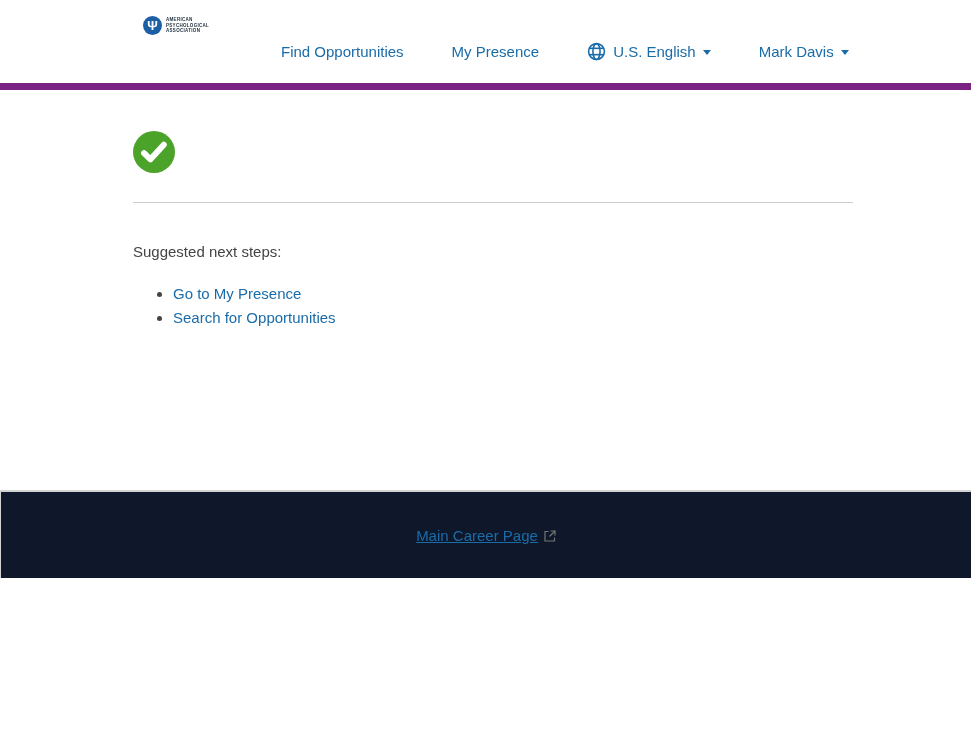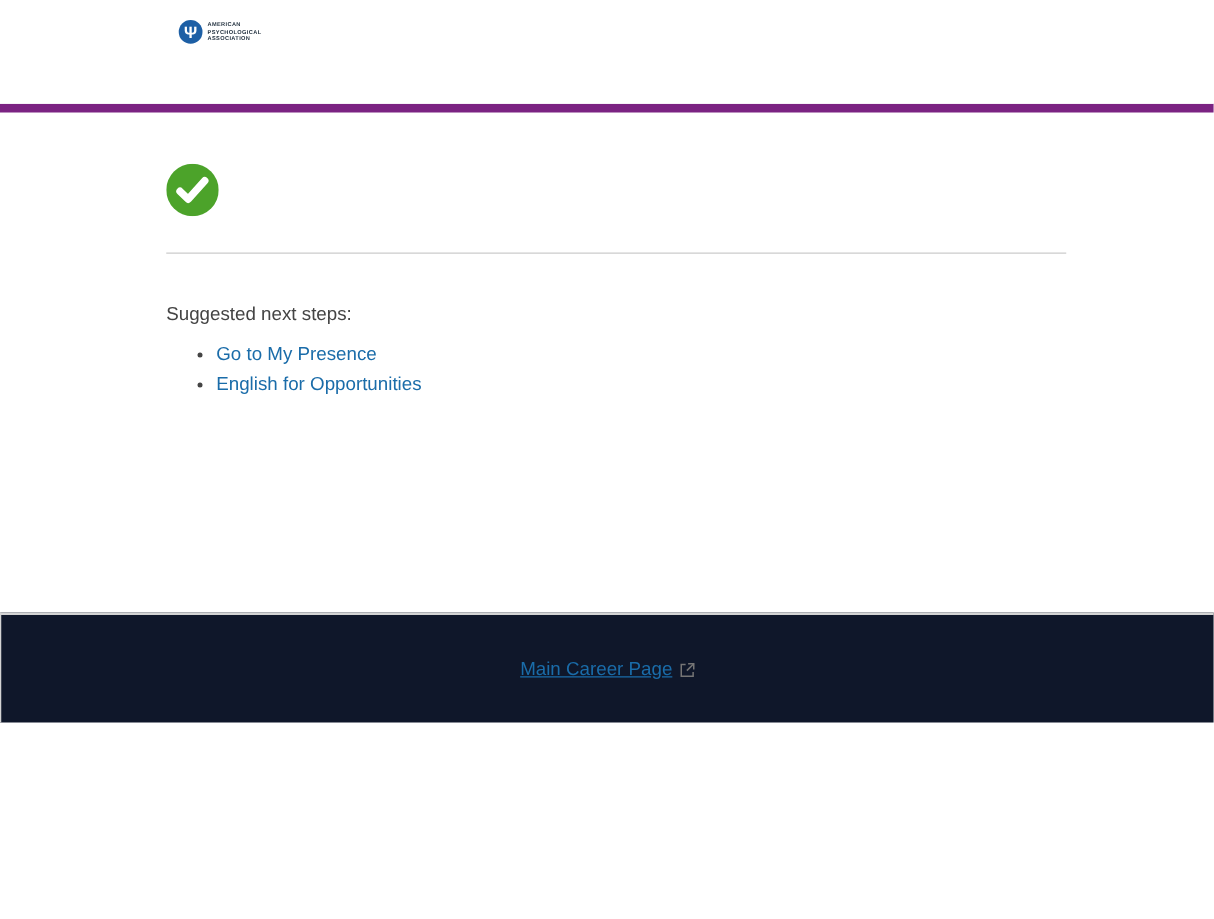--- a/index.html
+++ b/index.html
@@ -111,21 +111,21 @@
     border: none;
     border-top: 1px solid #cccccc;
     margin-top: 29px;
   }
   .steps-label {
     margin-top: 40px;
     font-size: 15px;
     color: #444444;
   }
   .steps-list {
-    margin-top: 15px;
+    margin-top: 25px;
     padding-left: 40px;
     color: #444444;
   }
   .steps-list li {
     font-size: 15px;
     margin-bottom: 7px;
   }
   .steps-list a {
     color: #1a6ca9;
     text-decoration: none;
@@ -162,20 +162,40 @@
 <div class="header">
   <div class="logo">
     <span class="logo-circle">Ψ</span>
     <span class="logo-text">
       <span>AMERICAN</span>
       <span>PSYCHOLOGICAL</span>
       <span>ASSOCIATION</span>
     </span>
   </div>
 
+  <nav class="nav">
+    <a class="nav-link">Find Opportunities</a>
+    <a class="nav-link">My Presence</a>
+    <div class="nav-group">
+      <span class="globe-icon">
+        <svg width="19" height="19" viewBox="0 0 24 24" fill="none" stroke="#1a6ca9" stroke-width="2">
+          <circle cx="12" cy="12" r="10"></circle>
+          <ellipse cx="12" cy="12" rx="4.5" ry="10"></ellipse>
+          <line x1="2.6" y1="8" x2="21.4" y2="8"></line>
+          <line x1="2.6" y1="16" x2="21.4" y2="16"></line>
+        </svg>
+      </span>
+      <span>U.S. English</span>
+      <span class="caret"></span>
+    </div>
+    <div class="nav-group">
+      <span>Mark Davis</span>
+      <span class="caret"></span>
+    </div>
+  </nav>
 </div>
 
 <div class="brand-bar"></div>
 
 <div class="main">
   <div class="applied-row">
     <span class="check-icon">
       <svg width="42" height="42" viewBox="0 0 24 24">
         <circle cx="12" cy="12" r="12" fill="#4ca32a"></circle>
         <path d="M6.3 12.6 L10 16.2 L17.6 7.8" fill="none" stroke="#ffffff" stroke-width="3.4" stroke-linecap="round" stroke-linejoin="round"></path>
@@ -185,21 +205,21 @@
 
   <hr class="divider">
 
   <div class="steps-label">Suggested next steps:</div>
 
   <ul class="steps-list">
     <li>
       <a>Go to My Presence</a>
     </li>
     <li>
-      <a>English for Opportunities</a>
+      <a>Search for Opportunities</a>
     </li>
   </ul>
 </div>
 
 <div class="footer">
   <a class="footer-link">
     <span>Main Career Page</span>
     <span class="ext-icon">
       <svg width="12" height="12" viewBox="0 0 12 12" fill="none" stroke="#757575" stroke-width="1.2">
         <path d="M4.5 1.5 H1 V11 H10.5 V7.5"></path>

